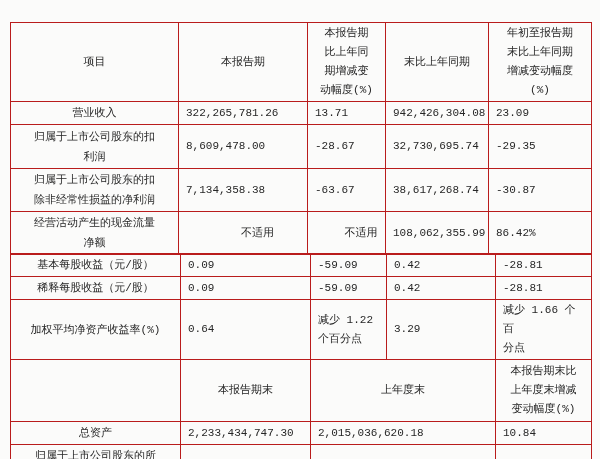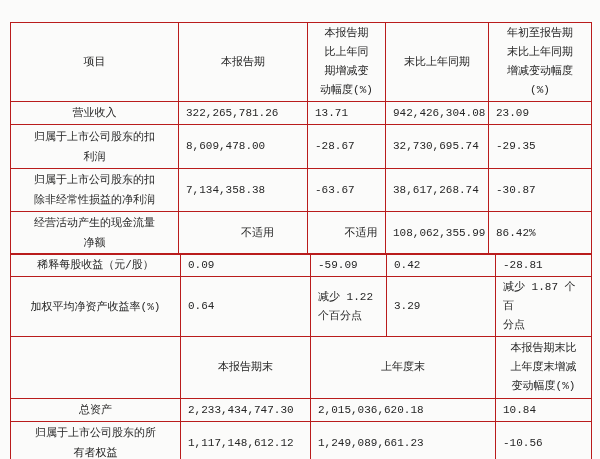--- a/index.html
+++ b/index.html
@@ -102,34 +102,41 @@
 
   <table class="fin t2">
     <colgroup>
       <col style="width:170px">
         <col style="width:130px">
         <col style="width:76px">
       <col style="width:109px">
         <col style="width:96px">
     </colgroup>
     <tbody>
+        <tr style="height:20px">
+      <td class="lbl">基本每股收益（元/股）</td>
+      <td class="num">0.09</td>
+      <td class="num">-59.09</td>
+      <td class="num">0.42</td>
+      <td class="num">-28.81</td>
+    </tr>
     <tr style="height:20px">
       <td class="lbl">稀释每股收益（元/股）</td>
       <td class="num">0.09</td>
       <td class="num">-59.09</td>
       <td class="num">0.42</td>
       <td class="num">-28.81</td>
     </tr>
     <tr style="height:40px">
       <td class="lbl">加权平均净资产收益率(%)</td>
       <td class="num">0.64</td>
       <td class="num">减少 1.22
 个百分点</td>
       <td class="num">3.29</td>
-      <td class="num">减少 1.87 个百
+      <td class="num">减少 1.66 个百
 分点</td>
     </tr>
     <tr style="height:62px">
       <td class="hd"></td>
       <td class="hd">本报告期末</td>
       <td class="hd" colspan="2">上年度末</td>
       <td class="hd">本报告期末比
 上年度末增减
 变动幅度(%)</td>
     </tr>

